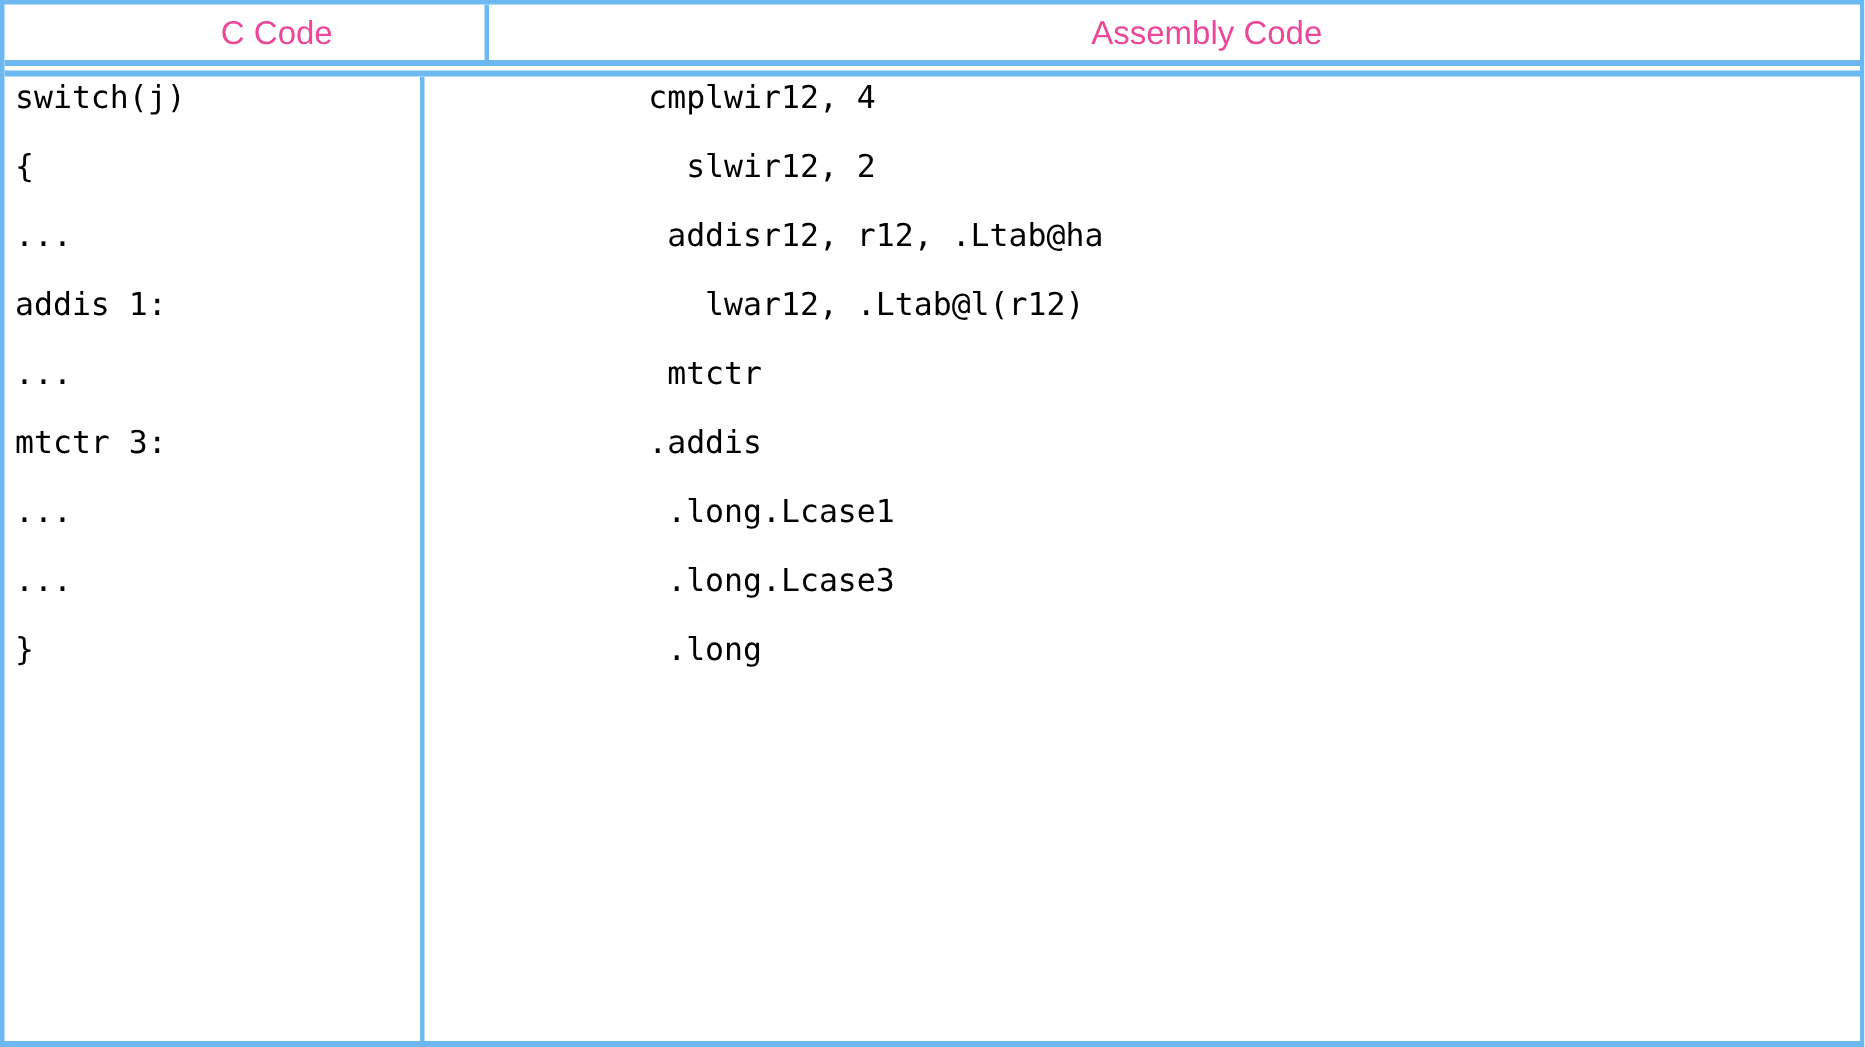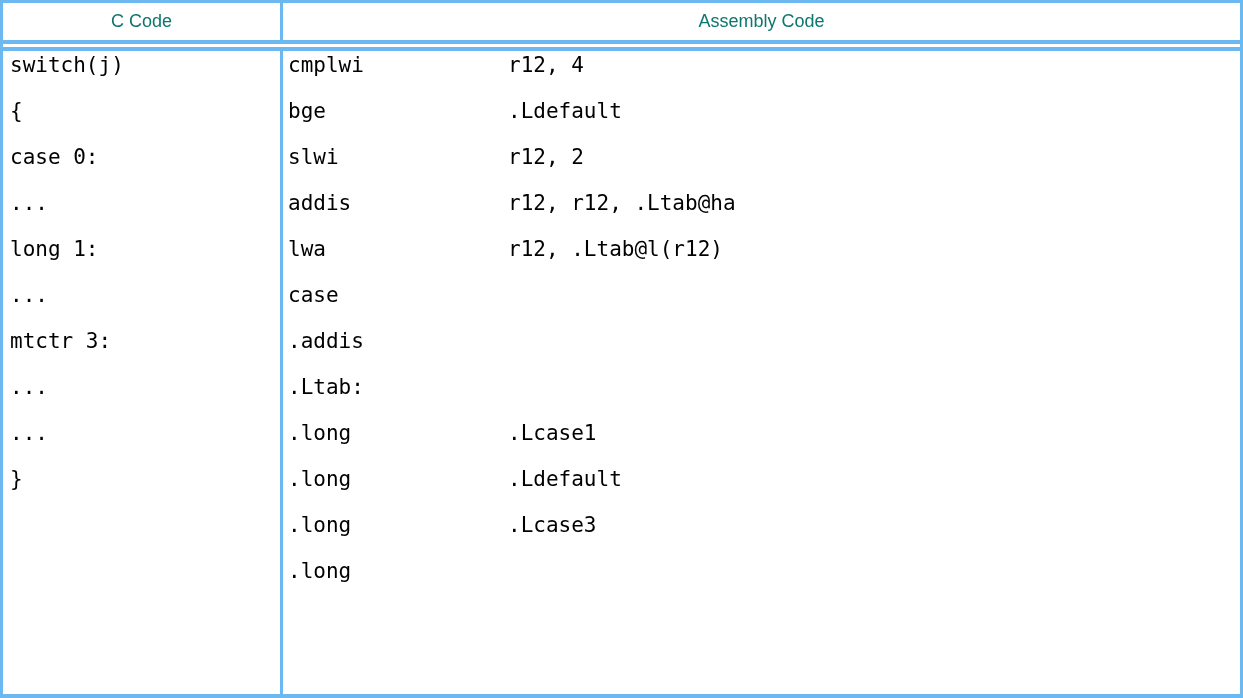--- a/index.html
+++ b/index.html
@@ -21,23 +21,24 @@
   .table-header {
     display: flex;
     height: 37px;
     box-sizing: content-box;
     border-bottom: 11px double #6cb8f0;
   }
   .header-cell {
     display: flex;
     align-items: center;
     justify-content: center;
-    font-size: 18px;
-    color: #0f766e;
+    font-size: 22px;
+    color: #ec4899;
     box-sizing: border-box;
+    margin-left: 43px;
   }
   .header-cell.left {
     width: 280px;
     border-right: 3px solid #6cb8f0;
   }
   .header-cell.right {
     flex: 1;
   }
   .table-body {
     display: flex;
@@ -65,58 +66,55 @@
     height: 46px;
     line-height: 46px;
     font-family: "DejaVu Sans Mono", "Liberation Mono", monospace;
     font-size: 21px;
     color: #000000;
     white-space: pre;
   }
   .mnemonic {
     display: inline-block;
     width: 220px;
+    text-align: right;
   }
   .operands {
     display: inline-block;
   }
 </style>
 </head>
 <body>
 
 <div class="code-table">
   <div class="table-header">
     <div class="header-cell left">C Code</div>
     <div class="header-cell right">Assembly Code</div>
   </div>
   <div class="table-body">
     <div class="body-cell left">
       <div class="col-inner">
           <div class="code-line">switch(j)</div>
           <div class="code-line">{</div>
-          <div class="code-line">case 0:</div>
           <div class="code-line">...</div>
-          <div class="code-line">long 1:</div>
+          <div class="code-line">addis 1:</div>
           <div class="code-line">...</div>
           <div class="code-line">mtctr 3:</div>
           <div class="code-line">...</div>
           <div class="code-line">...</div>
           <div class="code-line">}</div>
         </div>
     </div>
     <div class="body-cell right">
       <div class="col-inner">
           <div class="code-line"><span class="mnemonic">cmplwi</span><span class="operands">r12, 4</span></div>
-          <div class="code-line"><span class="mnemonic">bge</span><span class="operands">.Ldefault</span></div>
           <div class="code-line"><span class="mnemonic">slwi</span><span class="operands">r12, 2</span></div>
           <div class="code-line"><span class="mnemonic">addis</span><span class="operands">r12, r12, .Ltab@ha</span></div>
           <div class="code-line"><span class="mnemonic">lwa</span><span class="operands">r12, .Ltab@l(r12)</span></div>
-          <div class="code-line"><span class="mnemonic">case</span><span class="operands"></span></div>
+          <div class="code-line"><span class="mnemonic">mtctr</span><span class="operands"></span></div>
           <div class="code-line"><span class="mnemonic">.addis</span><span class="operands"></span></div>
-          <div class="code-line"><span class="mnemonic">.Ltab:</span><span class="operands"></span></div>
           <div class="code-line"><span class="mnemonic">.long</span><span class="operands">.Lcase1</span></div>
-          <div class="code-line"><span class="mnemonic">.long</span><span class="operands">.Ldefault</span></div>
           <div class="code-line"><span class="mnemonic">.long</span><span class="operands">.Lcase3</span></div>
           <div class="code-line"><span class="mnemonic">.long</span><span class="operands"></span></div>
         </div>
     </div>
   </div>
 </div>
 
 </body></html>

